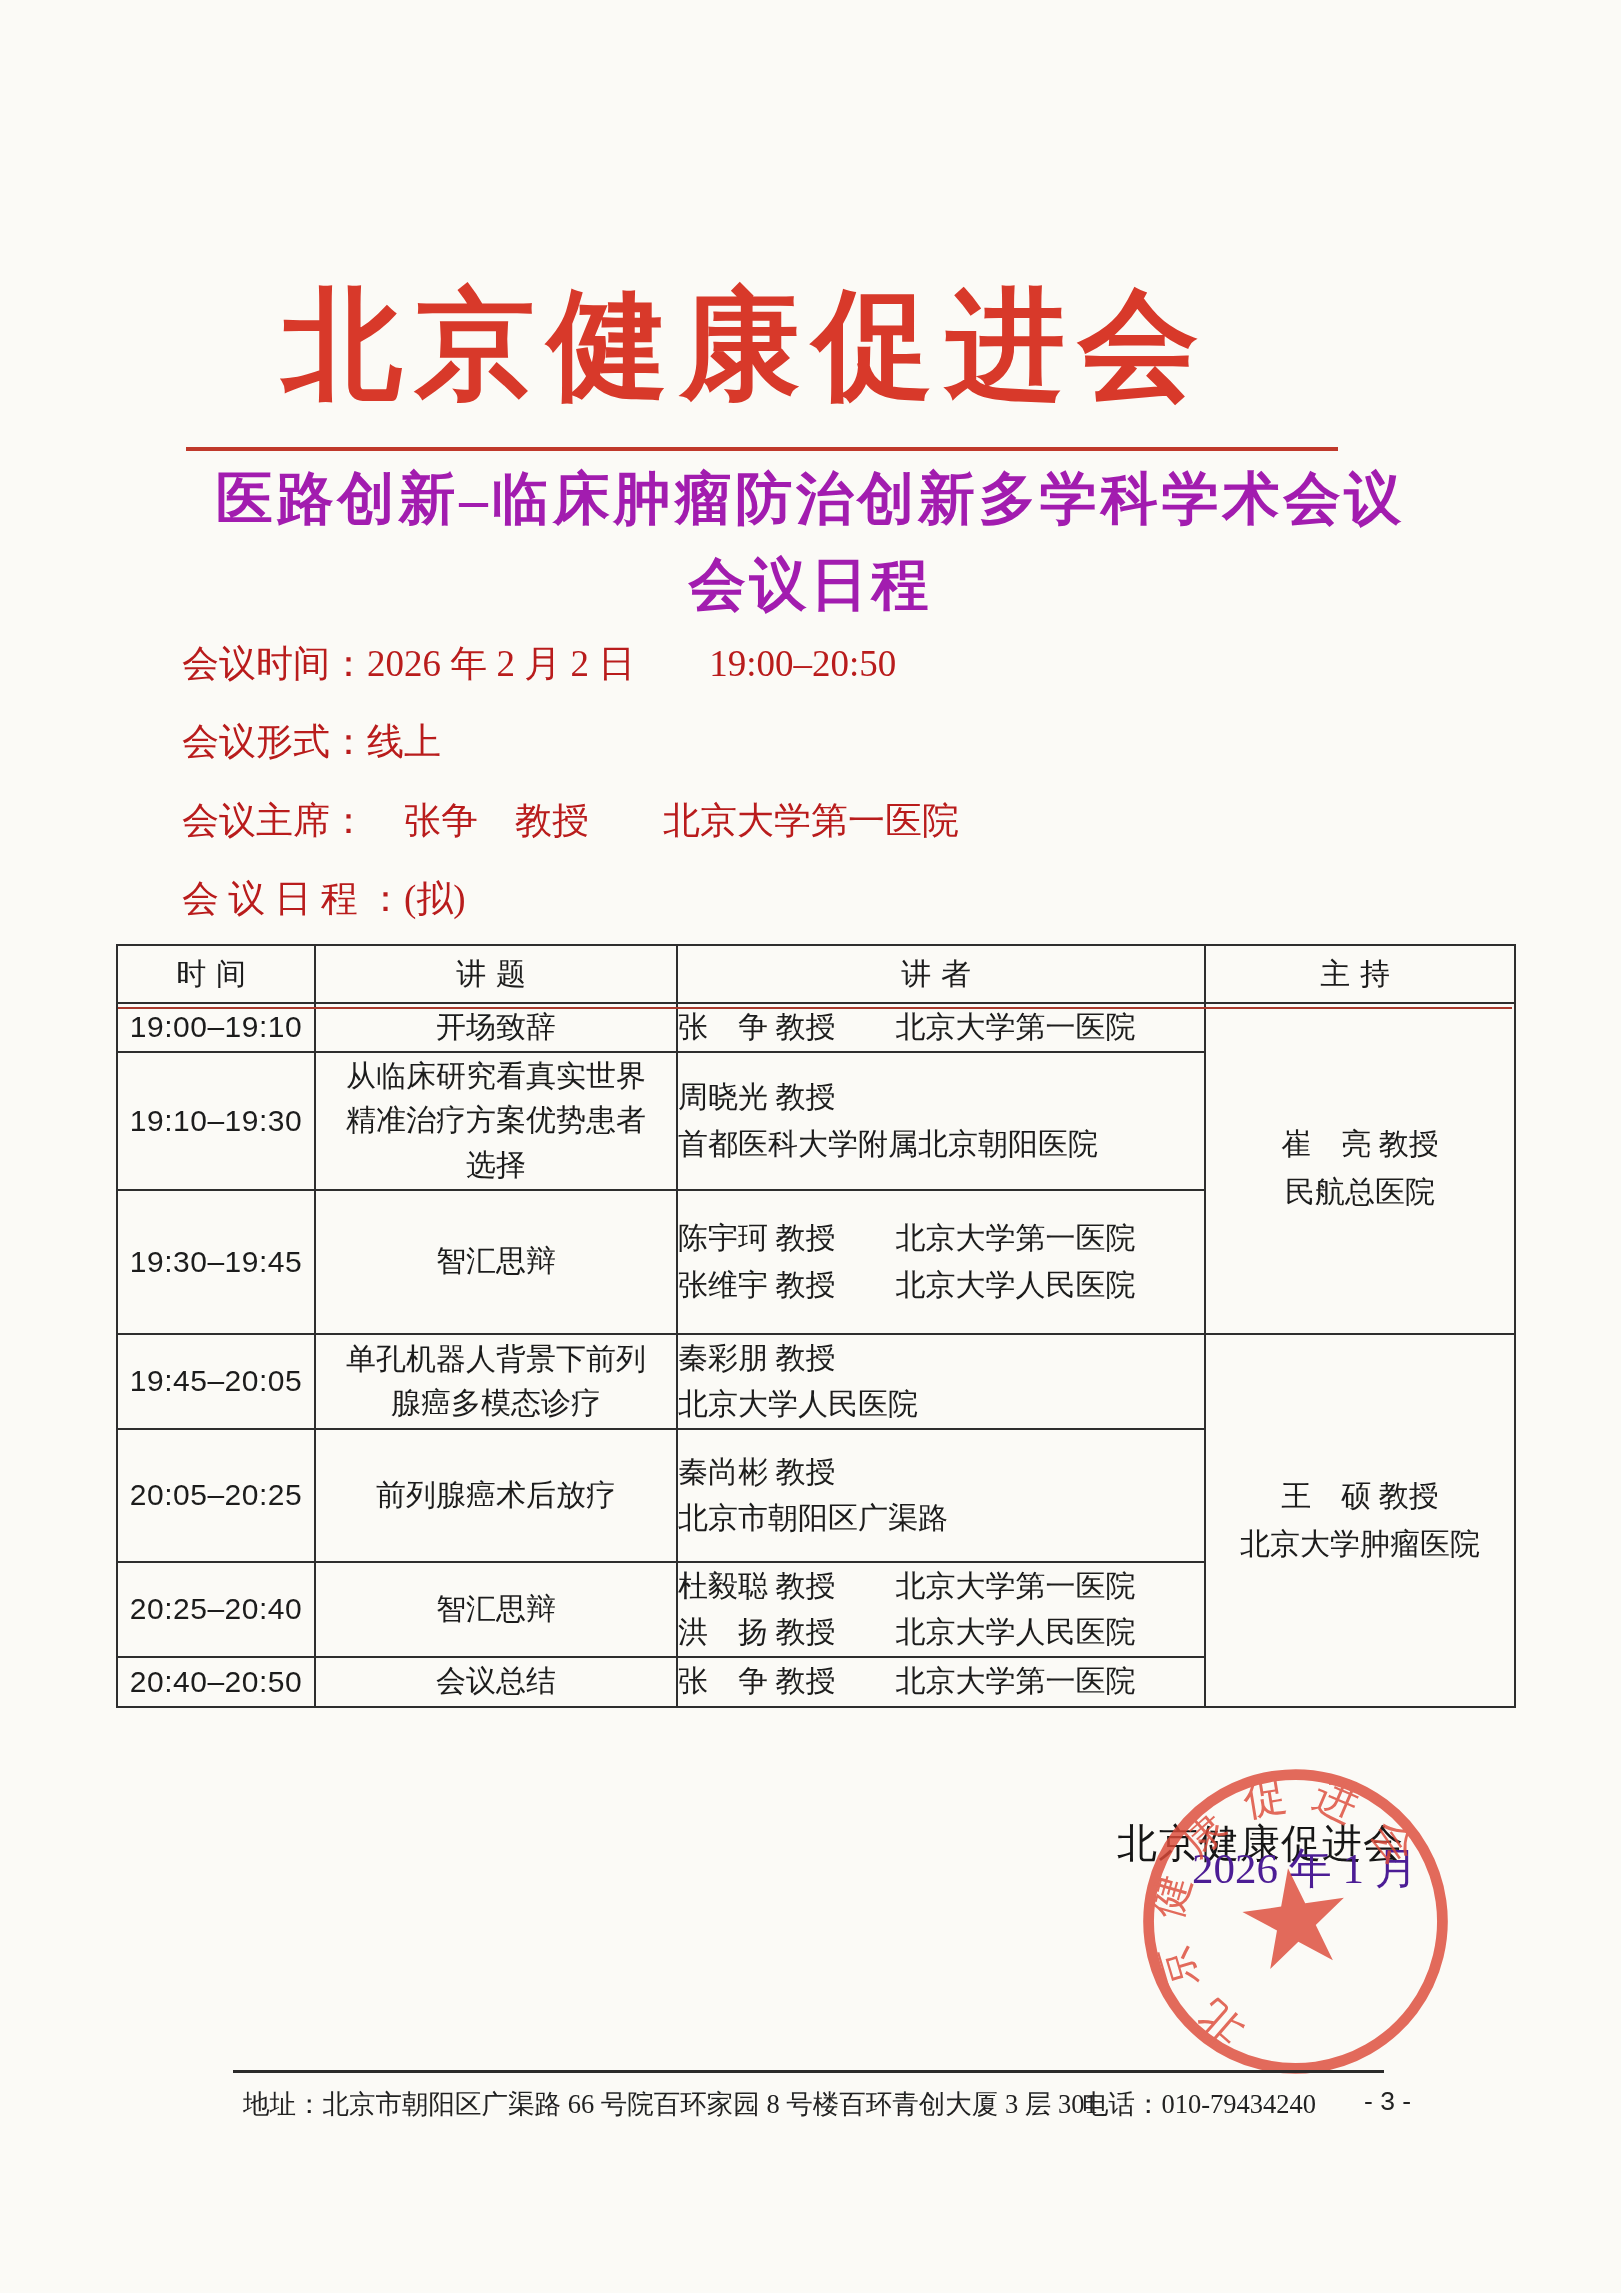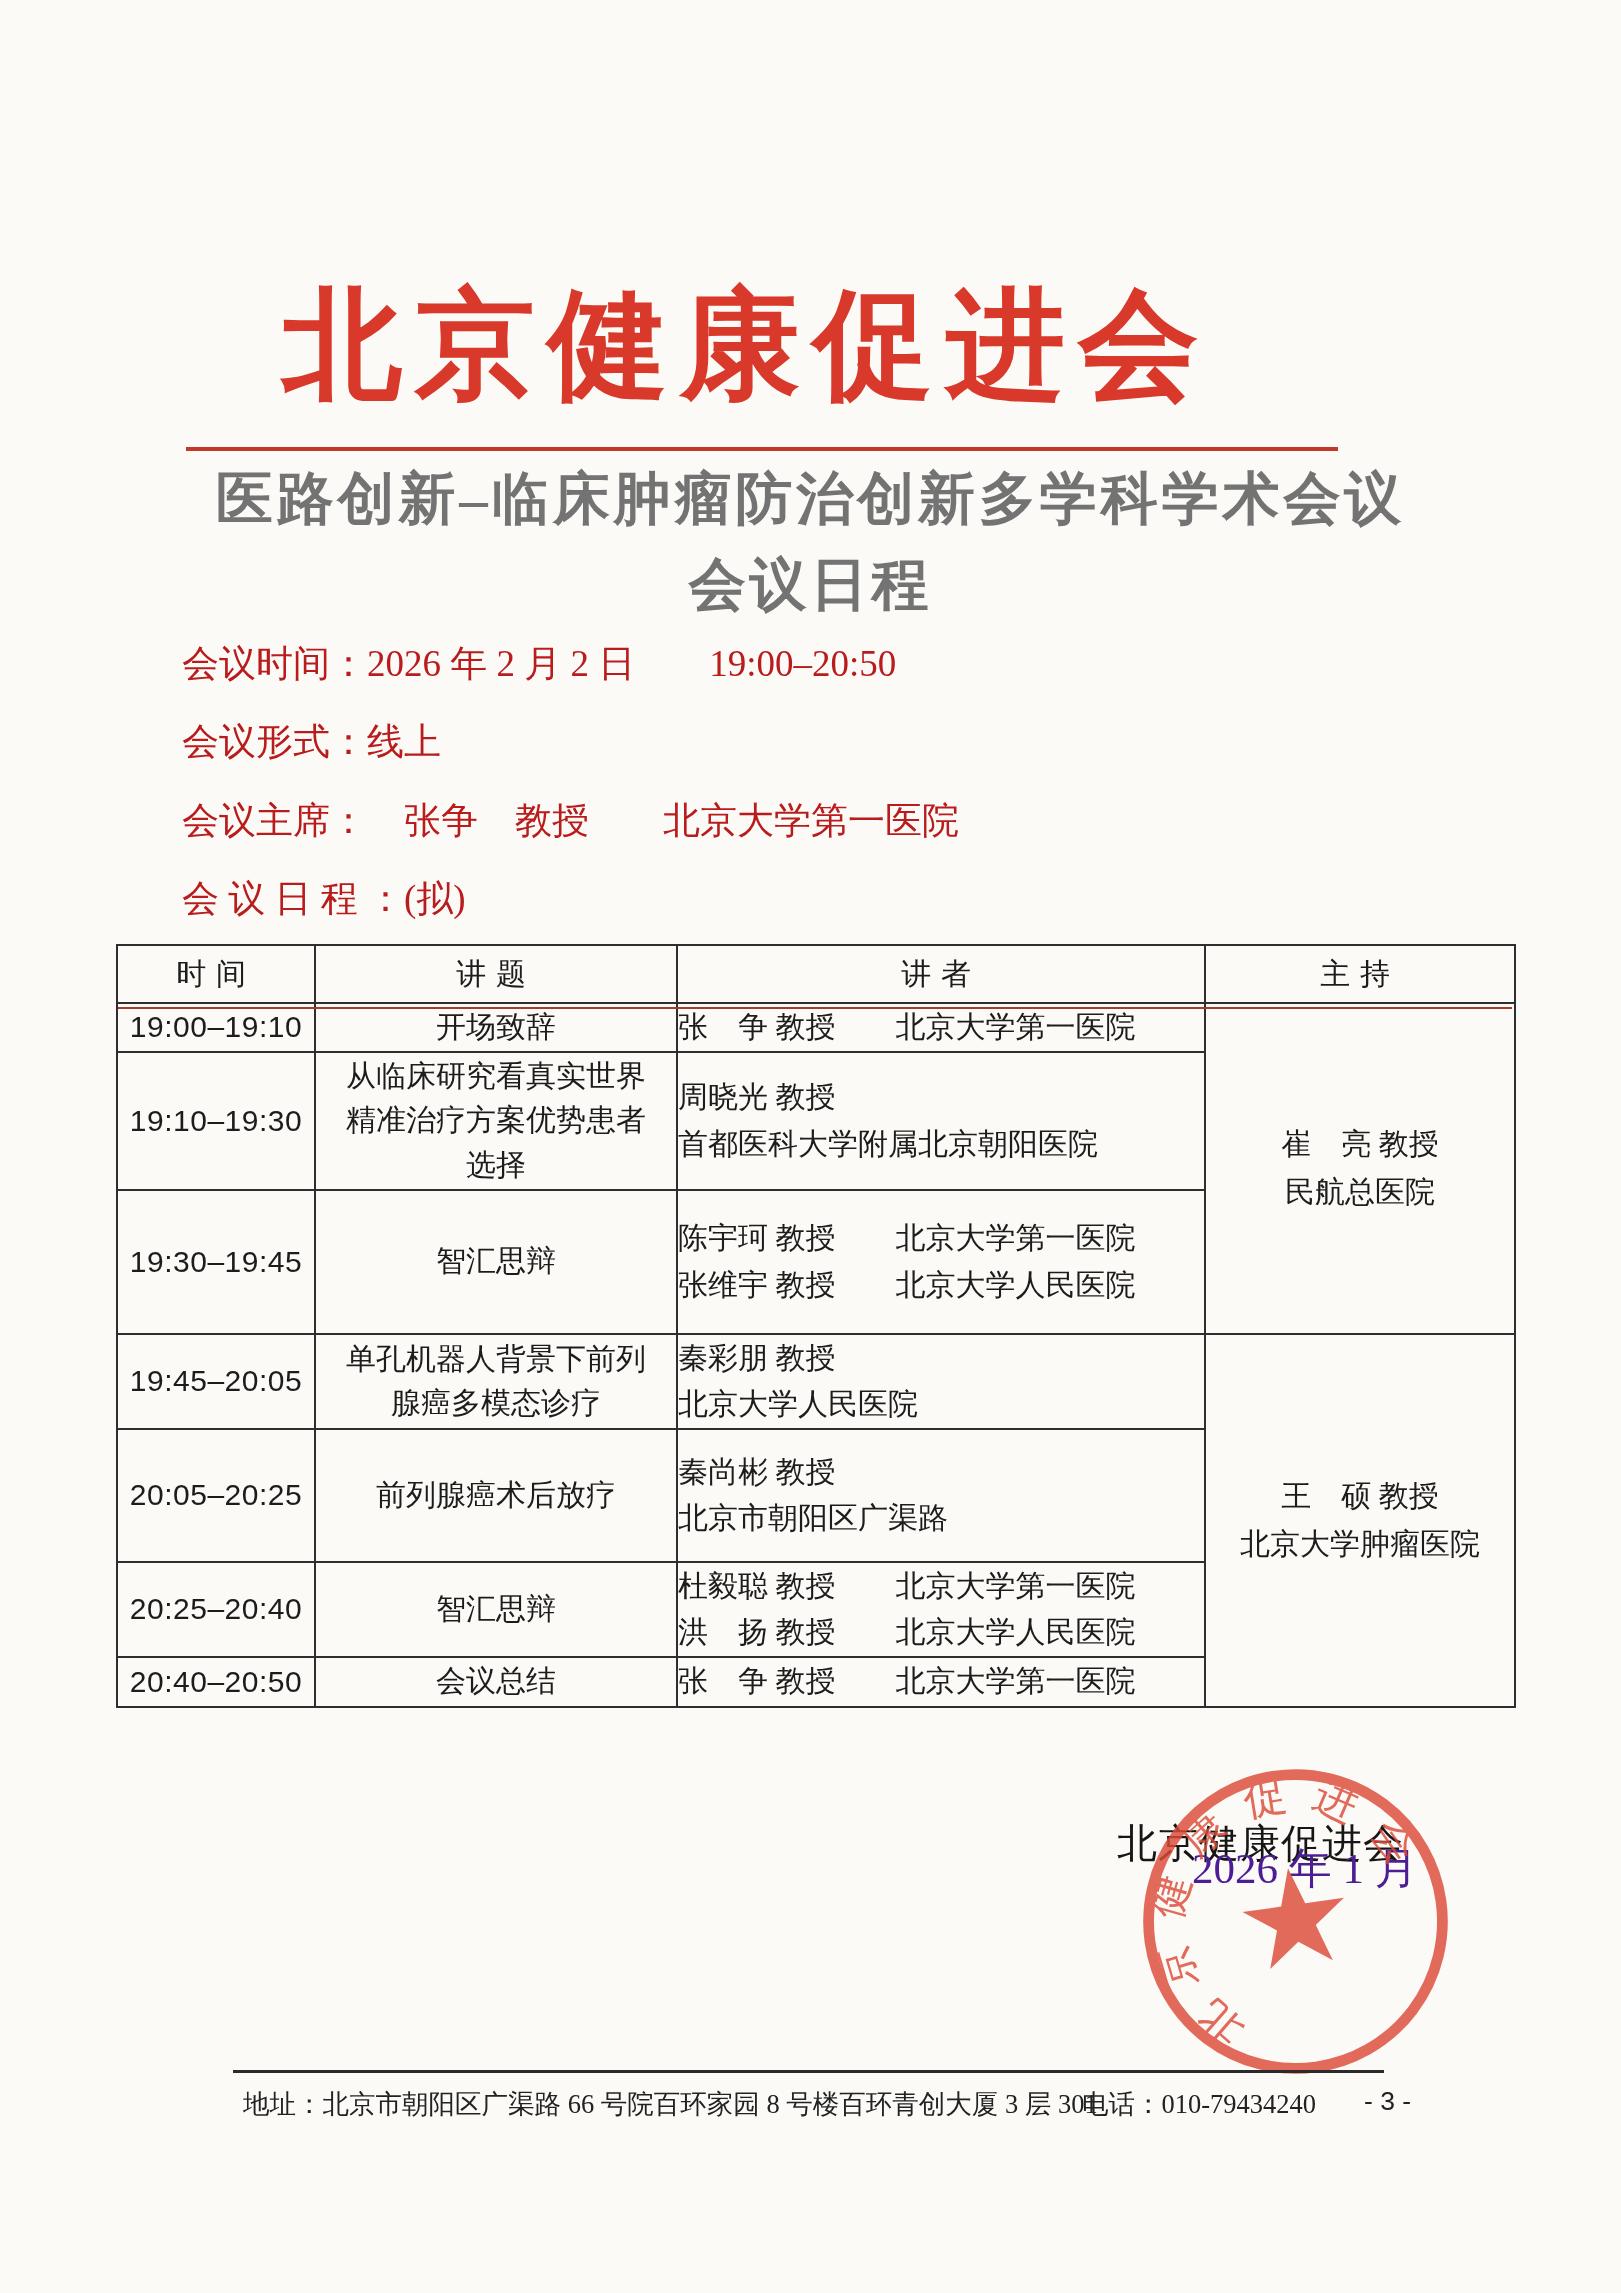--- a/index.html
+++ b/index.html
@@ -21,21 +21,21 @@
   .title-rule{
     left:186px;top:447px;width:1152px;height:3.9px;
     background:#c0392b;
   }
   
   .doc-title{
     left:0;top:470px;width:1621px;
     text-align:center;
     font-size:57px;font-weight:bold;line-height:1;
     letter-spacing:3.9px;white-space:nowrap;
-    color:#737373;
+    color:#a21caf;
   }
   .doc-title2{top:556px;}
   
   .info-line{
     left:182px;
     font-size:37px;line-height:1.15;white-space:pre-wrap;
     color:#b91c1c;
   }
   
   table.schedule{

